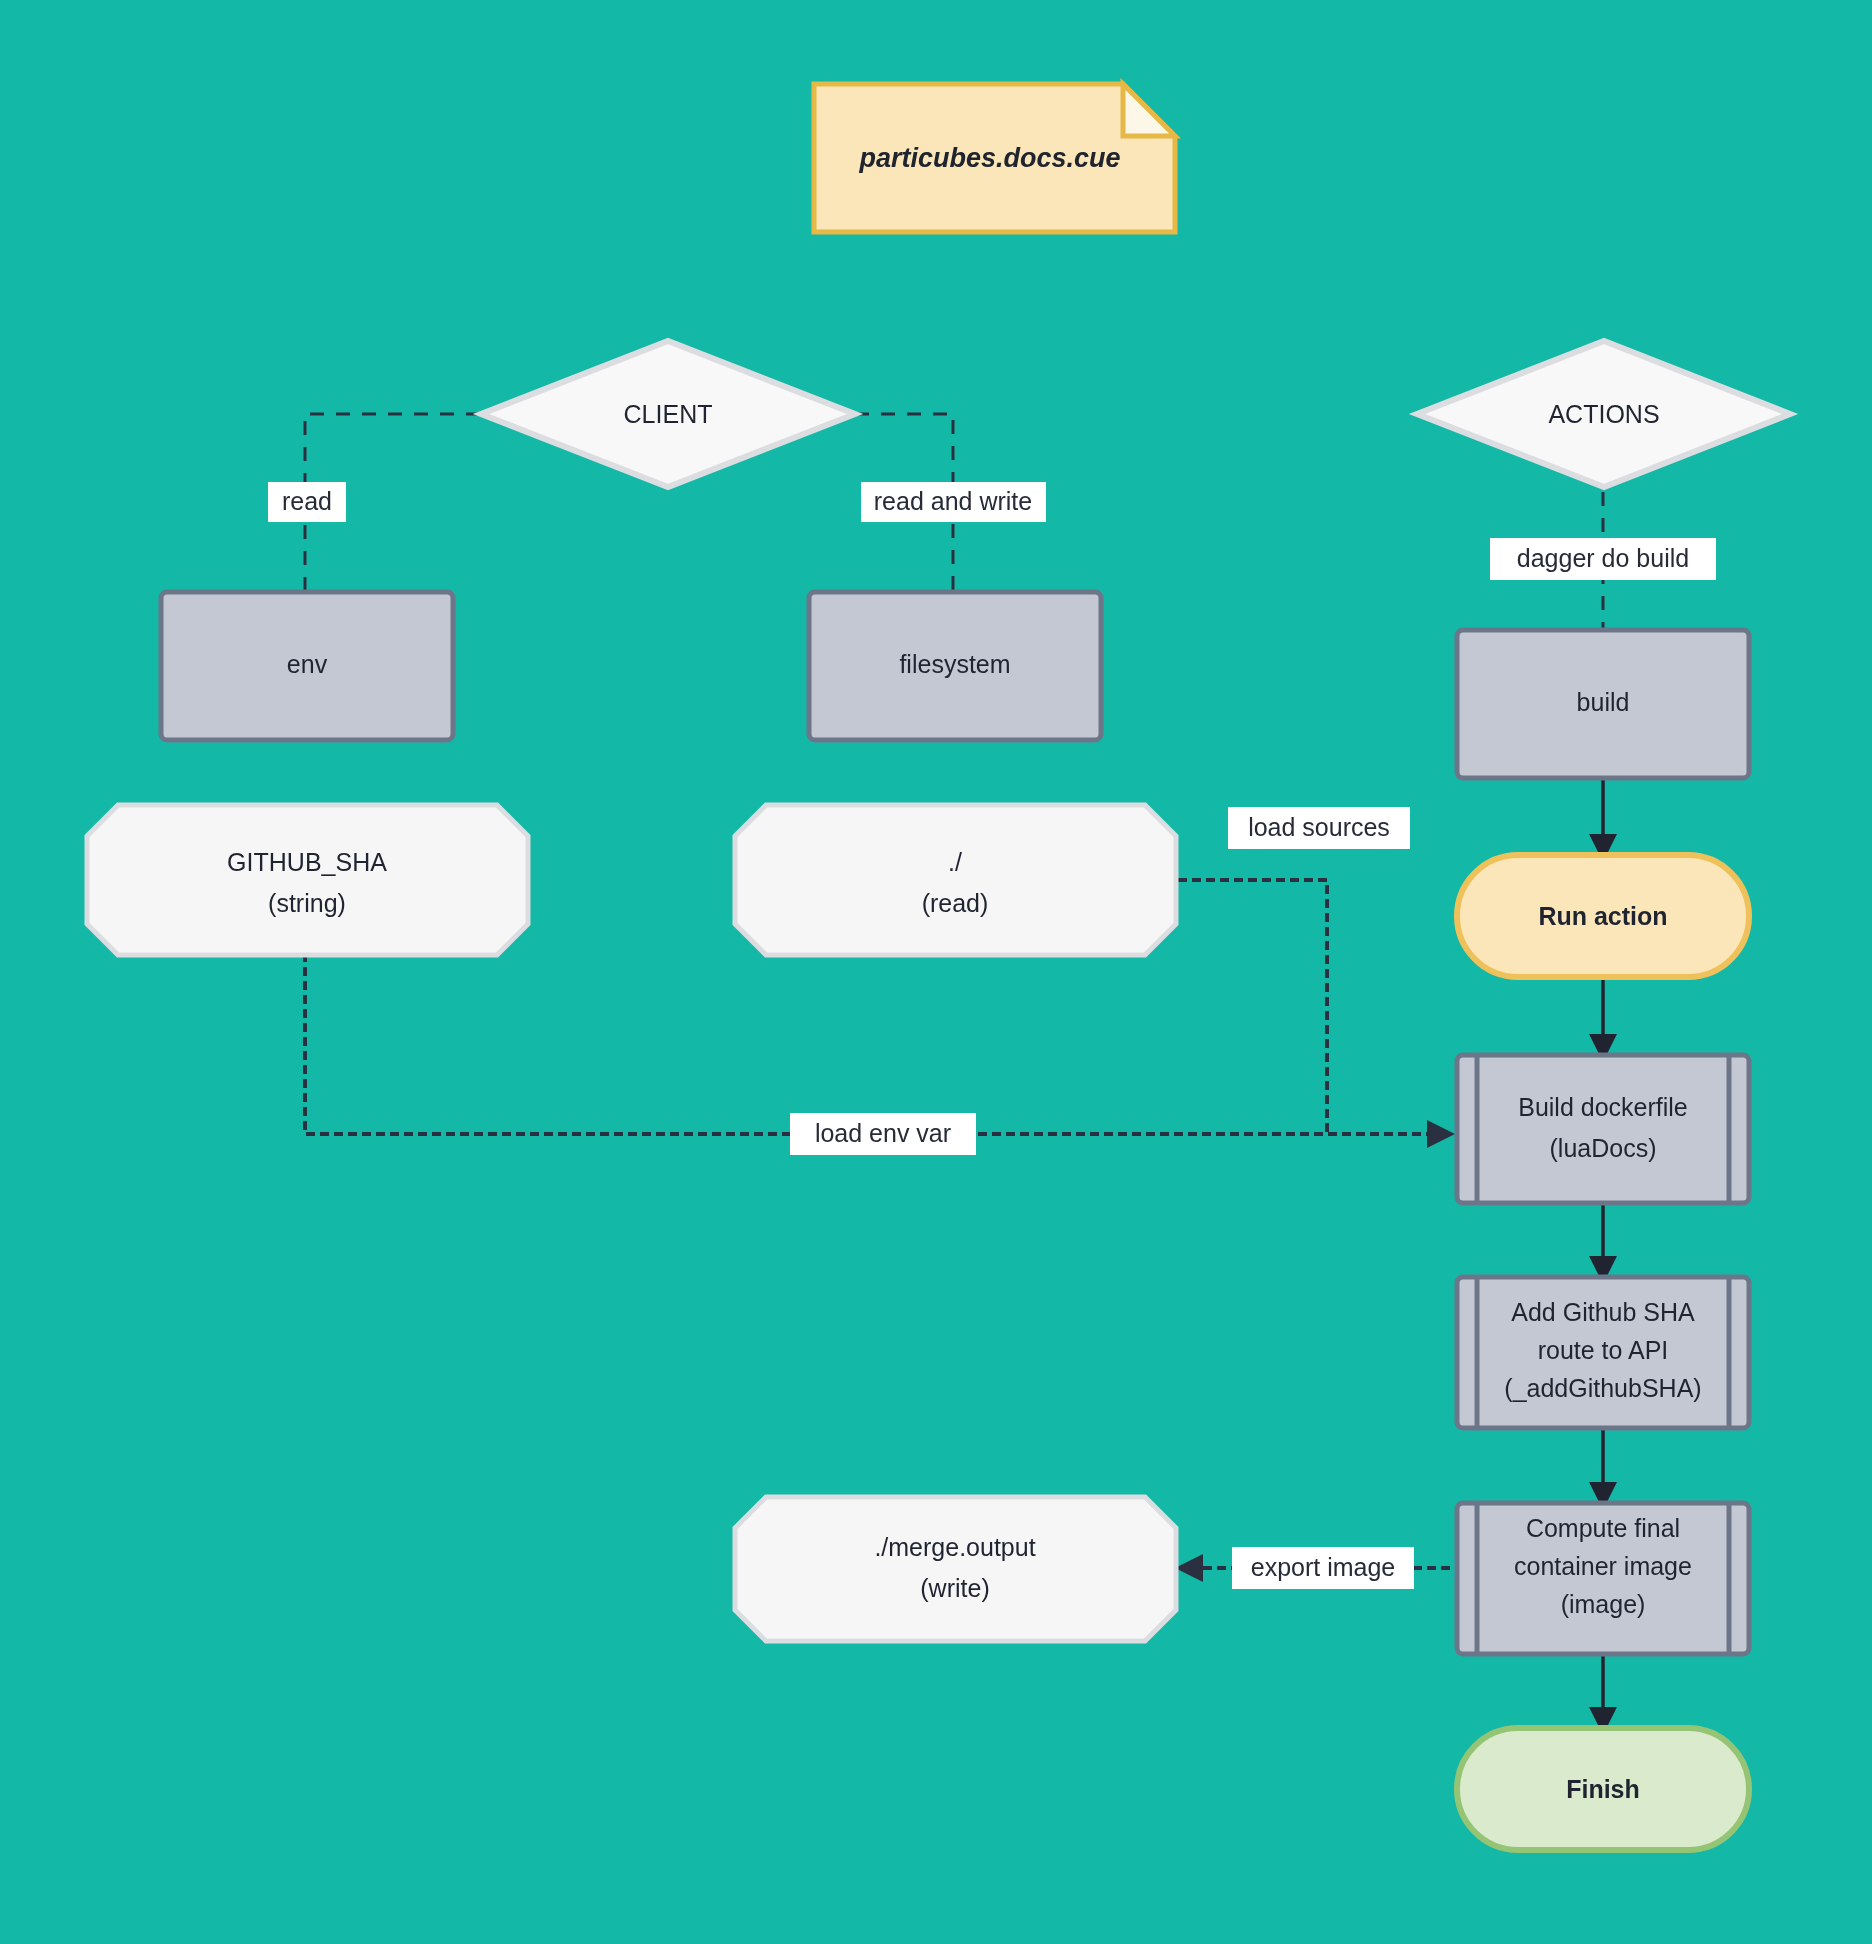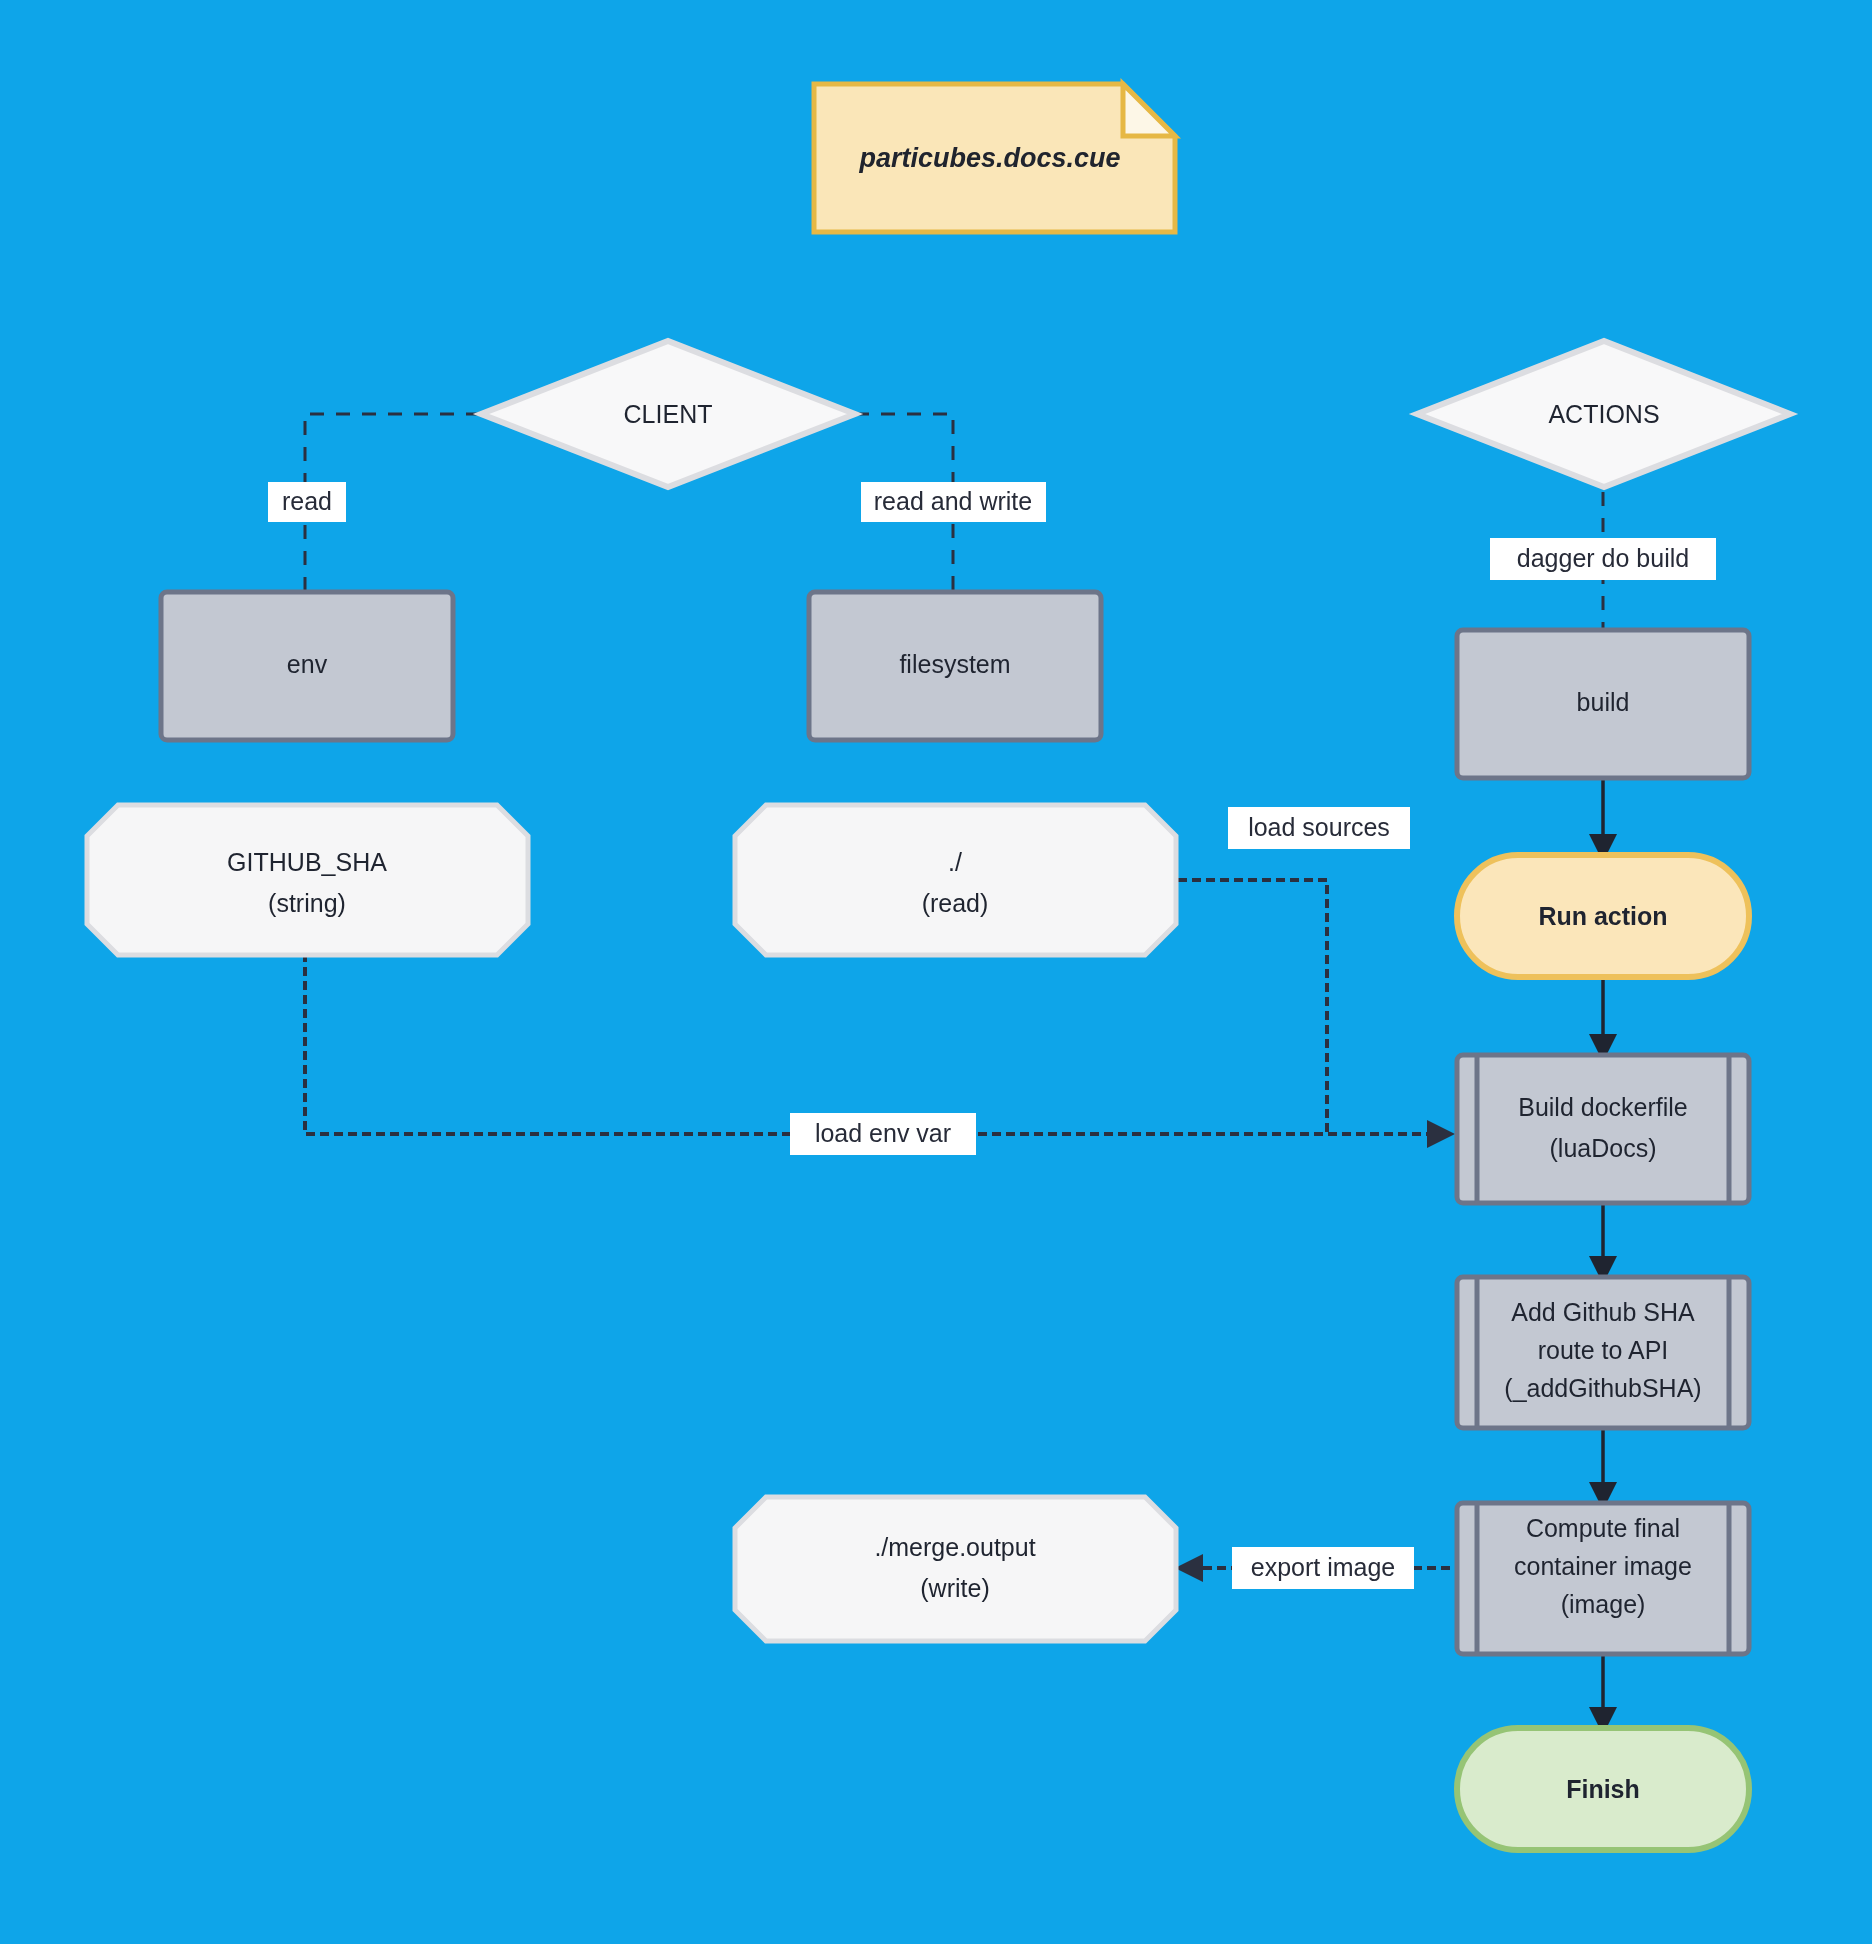--- a/index.html
+++ b/index.html
@@ -10,21 +10,21 @@
   body {
     width: 1872px;
     height: 1944px;
     overflow: hidden;
     font-family: "Liberation Sans", sans-serif;
   }
   #canvas {
     position: relative;
     width: 1872px;
     height: 1944px;
-    background: #0ea5e9;
+    background: #14b8a6;
   }
   svg#diagram {
     position: absolute;
     top: 0;
     left: 0;
     width: 1872px;
     height: 1944px;
     display: block;
   }
   .node-label {

